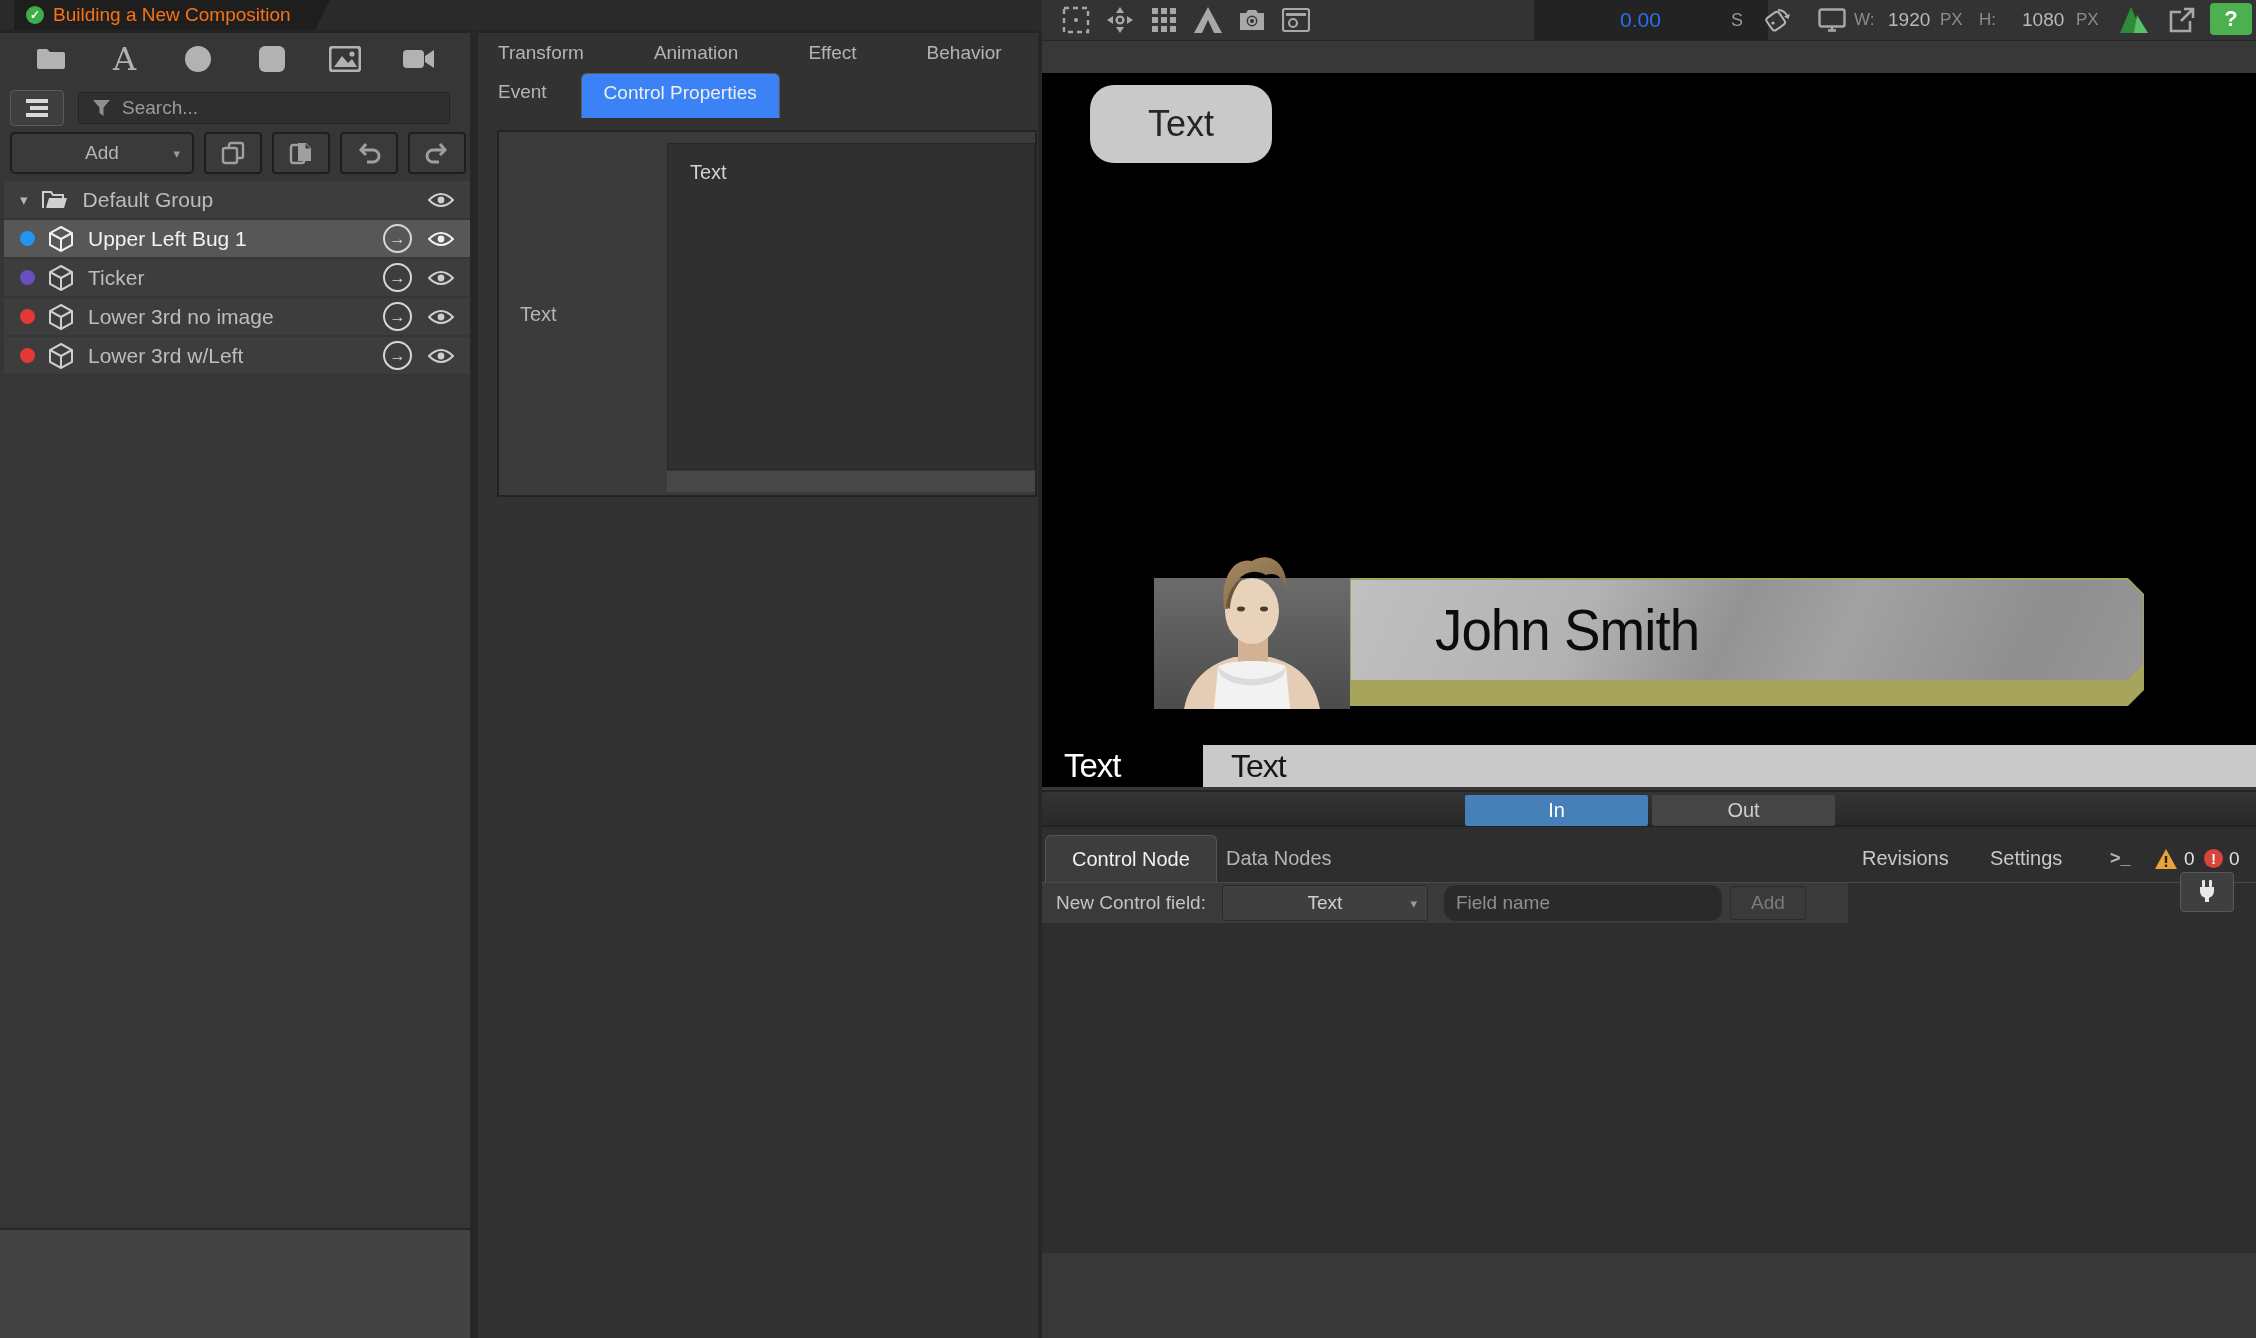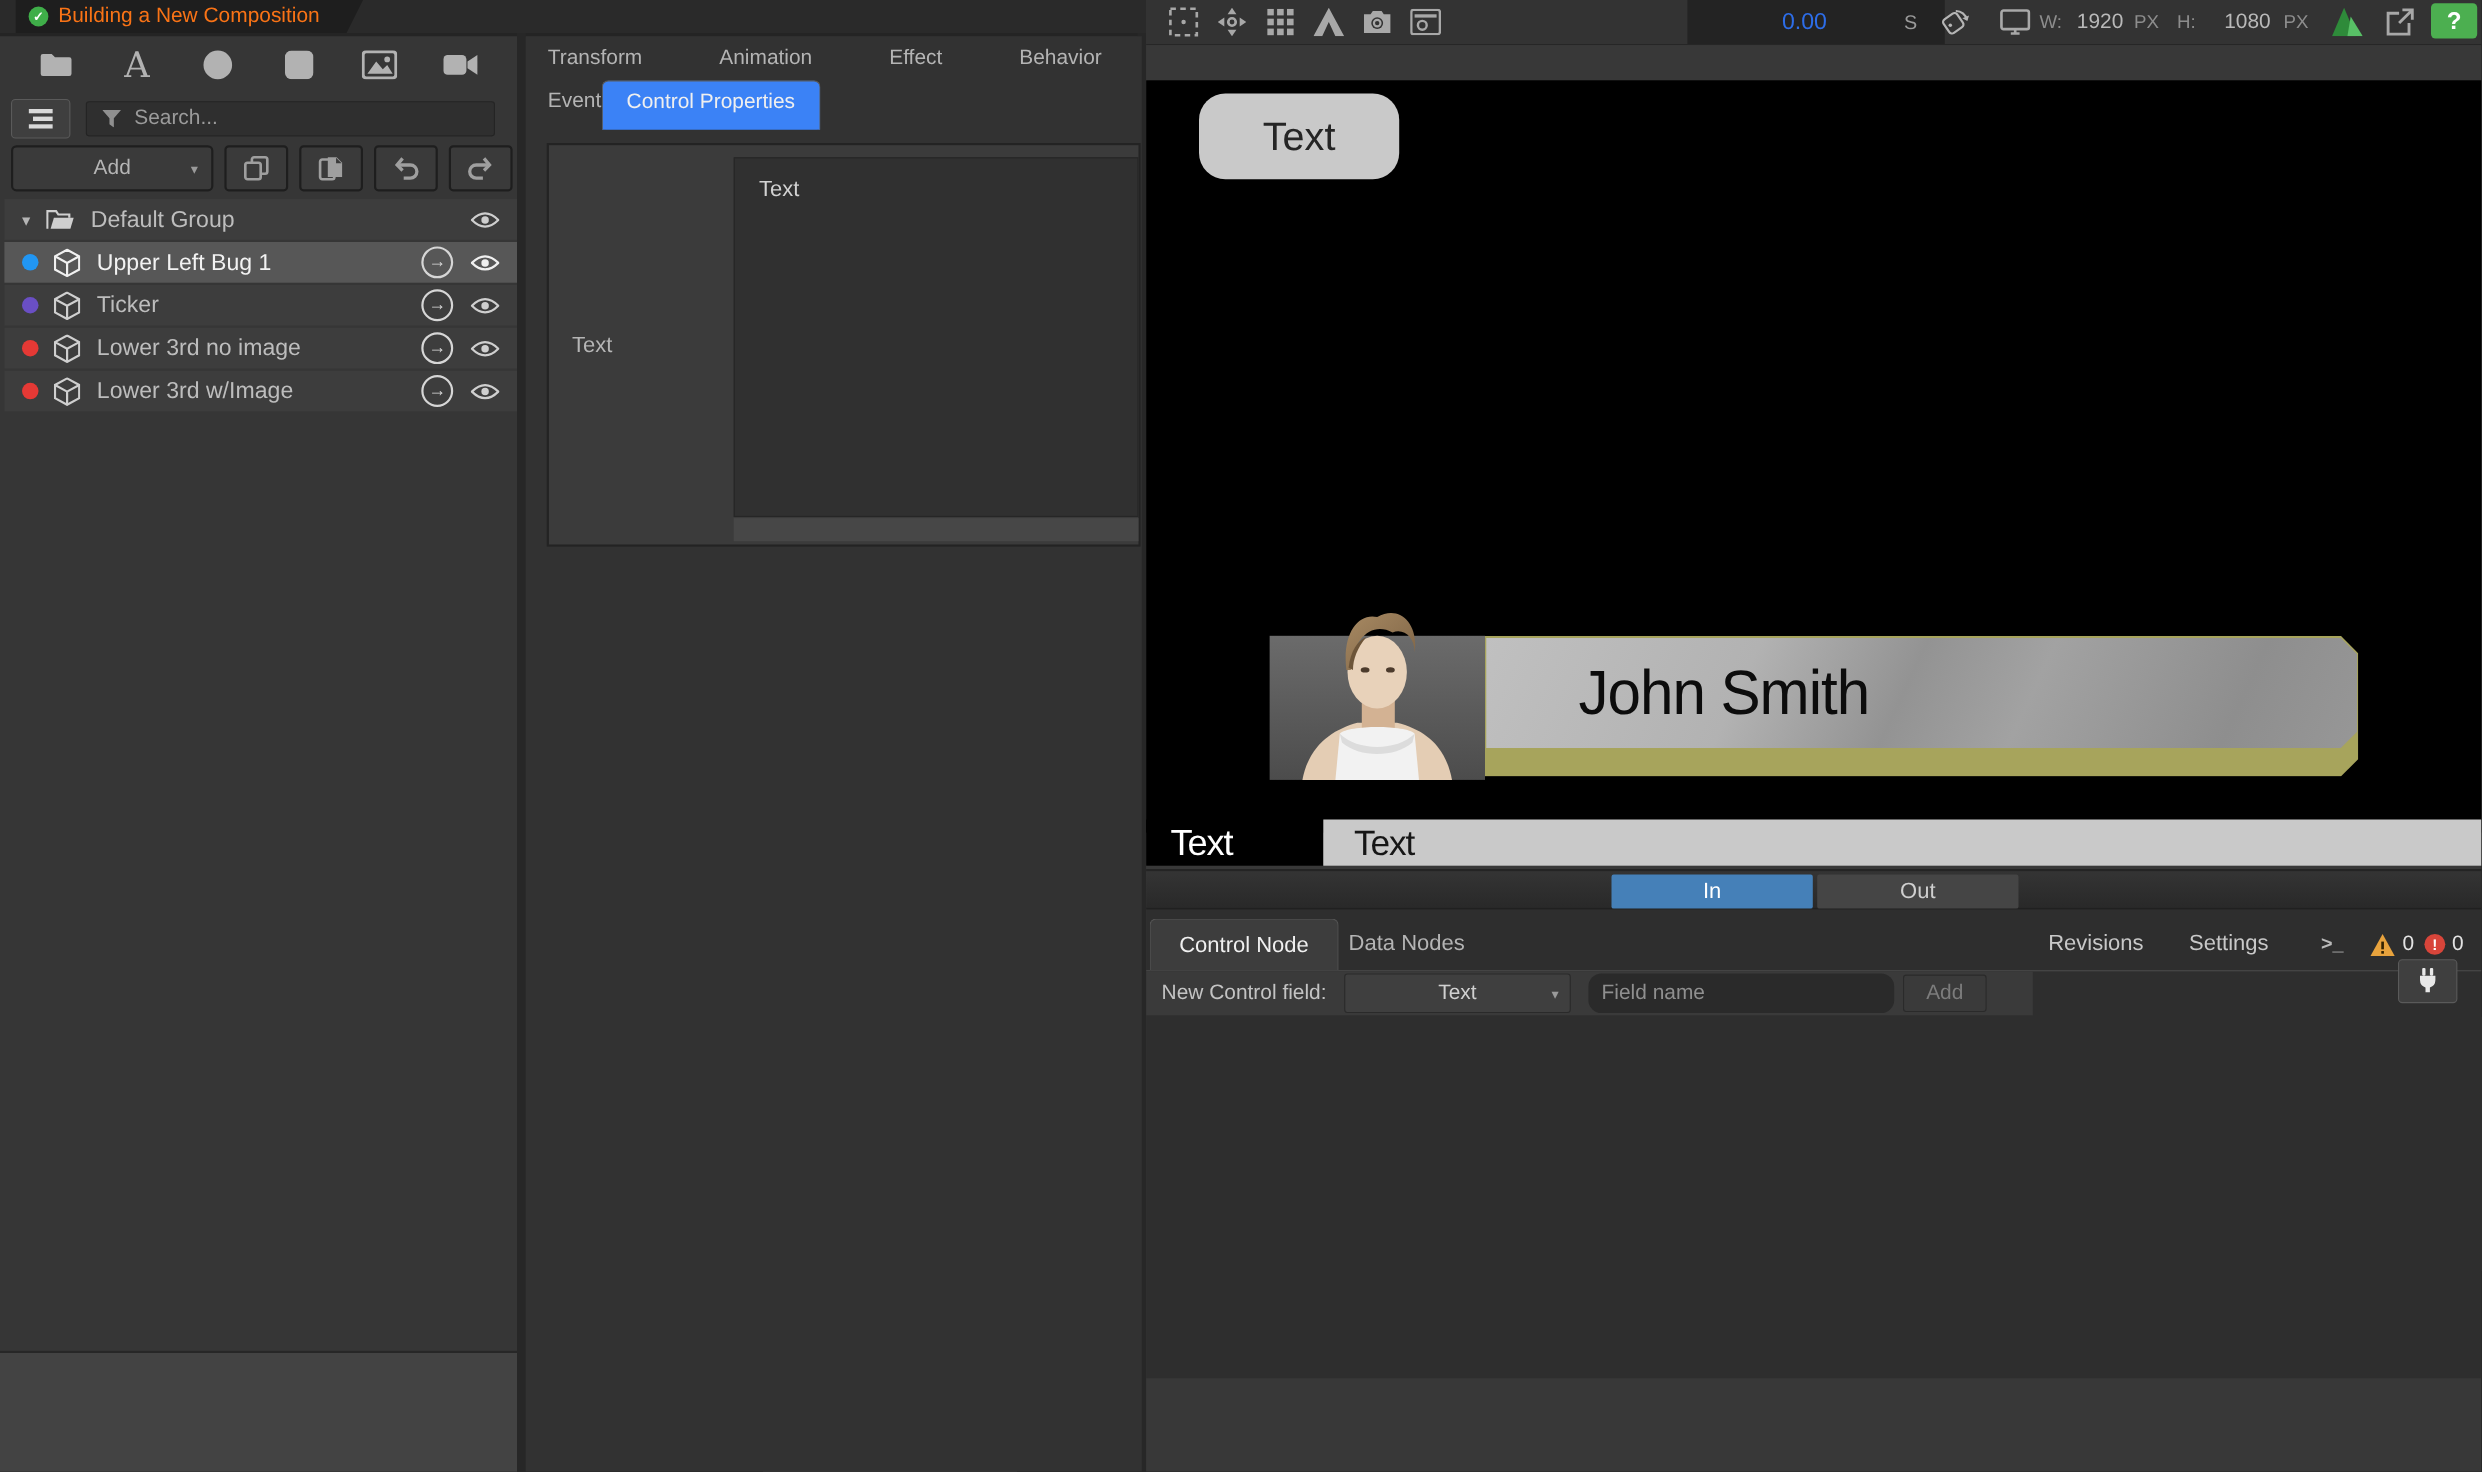--- a/index.html
+++ b/index.html
@@ -48,21 +48,21 @@
   #lp-bottom{left:0;top:1195px;width:470px;height:110px;background:#434343;border-top:2px solid #272727;}
 
   
   .vdiv{top:30px;width:8px;height:1308px;background:#272727;}
 
   
   #mid-panel{left:478px;top:33px;width:560px;height:1305px;background:#323232;}
   #tabs-row1{left:8px;top:0;height:40px;display:flex;gap:70px;align-items:center;padding-left:12px;}
   .tab{font-size:19px;color:#b4b4b4;cursor:pointer;white-space:nowrap;}
   #tabs-row2{left:8px;top:40px;height:45px;display:flex;align-items:flex-start;padding-left:12px;gap:0;}
-  #tab-event{margin-top:8px;}
+  #tab-event{margin-top:8px;margin-right:34px;}
   #tab-ctrl-props{background:#3b82f6;border:1px solid #5a5a5a;border-bottom:none;border-radius:6px 6px 0 0;
     padding:8px 22px 14px 22px;color:#efefef;font-size:19px;cursor:pointer;}
   #prop-box{left:19px;top:97px;width:540px;height:367px;background:#3b3b3b;border:2px solid #232323;box-sizing:border-box;}
   #prop-label{left:42px;top:270px;font-size:20px;color:#b5b5b5;}
   #prop-value-box{left:189px;top:110px;width:368px;height:327px;background:#303030;border:1px solid #262626;box-sizing:border-box;}
   #prop-value{padding:17px 0 0 22px;font-size:20px;color:#d2d2d2;}
   #prop-scrollbar{left:189px;top:438px;width:368px;height:21px;background:#474747;cursor:pointer;}
 
   
   #right-sec{left:1042px;top:0;width:1214px;height:1338px;background:#383838;}
@@ -318,21 +318,21 @@
         </span>
       </div>
       <div class="layer-row">
         <span class="dot" style="background: rgb(229, 57, 53);"></span>
         <span class="layer-ico ico">
           <svg width="24" height="26" viewBox="0 0 24 26" fill="none" stroke="currentColor" stroke-width="2">
               <path d="M12 1 L23 7 V19 L12 25 L1 19 V7 Z"></path>
               <path d="M1 7 L12 13 L23 7 M12 13 V25"></path>
             </svg>
         </span>
-        <span class="layer-label">Lower 3rd w/Image</span>
+        <span class="layer-label">Lower 3rd w/Left</span>
         <span class="circ-arrow">→</span>
         <span class="eye ico">
           <svg width="26" height="16" viewBox="0 0 26 16">
               <path d="M1 8 Q13 -4 25 8 Q13 20 1 8 Z" fill="none" stroke="currentColor" stroke-width="2"></path>
               <circle cx="13" cy="8" r="3.4" fill="currentColor"></circle>
             </svg>
         </span>
       </div>
     </div>
     <div class="abs" id="lp-bottom"></div>

